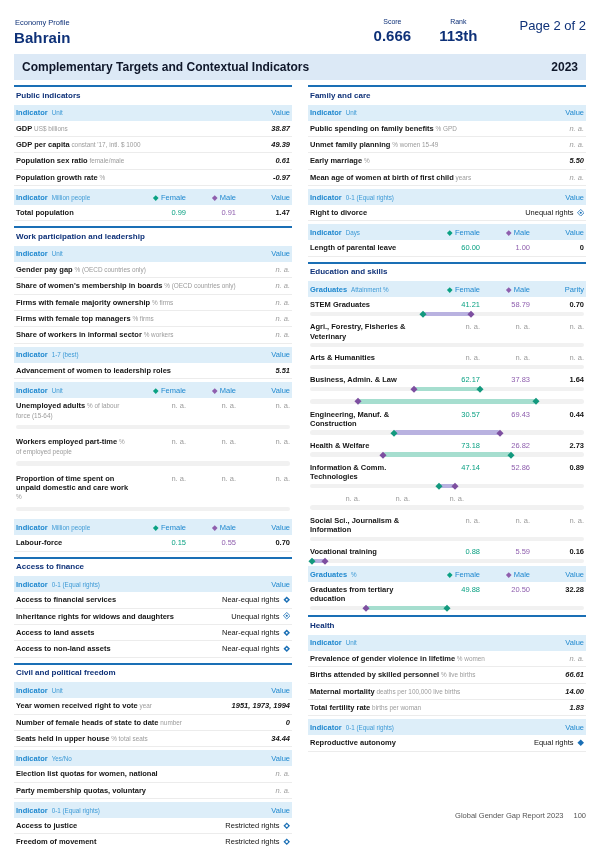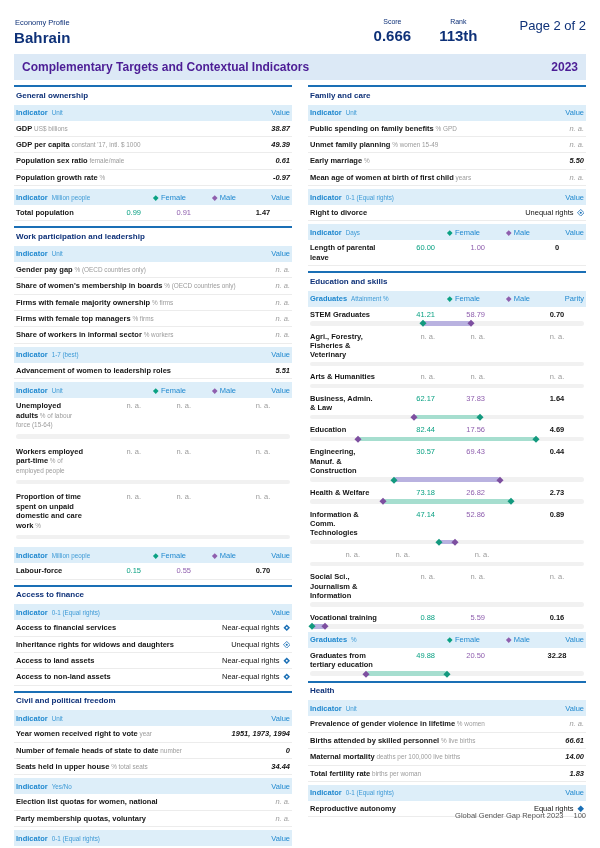--- a/index.html
+++ b/index.html
@@ -10,21 +10,21 @@
   .top{display:flex;justify-content:space-between;align-items:flex-start;padding:18px 14px 8px 14px;text-align:center;}
   .eyebrow{font-size:7.5px;color:#0e3178;margin-bottom:2px;}
   .country{font-size:15px;font-weight:bold;color:#0e3178;letter-spacing:.1px;}
   .top-right{display:flex;align-items:flex-start;gap:28px;}
   .stat .slabel{font-size:7px;color:#0e3178;margin-bottom:2px;}
   .stat .snum{font-size:15px;font-weight:bold;color:#0e3178;}
   .pageno{font-size:13px;color:#0e3178;margin-left:14px;}
 
   
   .banner{margin:0 14px;background:#dce9f6;display:flex;justify-content:space-between;align-items:center;padding:6px 8px;}
-  .banner .btitle,.banner .byear{font-size:12px;font-weight:bold;color:#4c1d95;}
+  .banner .btitle,.banner .byear{font-size:12px;font-weight:bold;color:#0f172a;}
 
   
   .cols{display:flex;gap:16px;margin:5px 14px 0 14px;align-items:flex-start;}
   .col{flex:1;min-width:0;}
 
   .sec{border-top:2px solid #1a6fb5;margin-bottom:5px;}
   .sec-title{font-size:8px;font-weight:bold;color:#0e3178;padding:3.5px 2px 2px 2px;}
 
   .hrow{background:#ddeef9;display:flex;align-items:baseline;padding:3.5px 2px;margin-top:3px;font-size:7.5px;color:#1f88cf;}
   .hleft{flex:1;min-width:0;white-space:nowrap;overflow:hidden;}
@@ -36,21 +36,21 @@
   .dot{display:inline-block;width:3.5px;height:3.5px;transform:rotate(45deg);margin-right:3px;position:relative;top:-0.5px;}
   .dot.female{background:#0aa183;} .dot.male{background:#8f5fae;}
 
   .row{display:flex;align-items:baseline;padding:3px 2px;font-size:7.5px;line-height:1.25;}
   .sep{border-bottom:1px solid #ececec;}
   .lab{flex:1;min-width:0;color:#151515;font-weight:bold;padding-right:6px;}
   .unit{font-weight:normal;color:#9b9b9b;font-size:6.4px;}
   .cv1{margin-left:auto;font-weight:bold;color:#141414;white-space:nowrap;font-style:italic;}
   .cf{width:50px;text-align:right;color:#0aa183;white-space:nowrap;}
   .cm{width:50px;text-align:right;color:#8f5fae;white-space:nowrap;}
-  .cv{width:54px;text-align:center;font-weight:bold;color:#141414;white-space:nowrap;padding-left:45px;}
+  .cv{width:54px;text-align:right;font-weight:bold;color:#141414;white-space:nowrap;}
   .na{color:#9b9b9b !important;font-weight:normal !important;}
 
   .rv{margin-left:auto;display:flex;align-items:center;gap:3px;color:#141414;white-space:nowrap;}
   .ricon{display:inline-flex;line-height:0;}
 
   .trackwrap{padding:0 2px 2px 2px;}
   .track{position:relative;height:4.5px;background:#f1f1f1;border-radius:2.5px;margin:2px 0 3px 0;}
   .bar{position:absolute;top:0;height:100%;border-radius:2.5px;}
   .bar.fh{background:#a6decf;} .bar.mh{background:#b9b2e0;}
   .mk{position:absolute;width:4.6px;height:4.6px;top:50%;transform:translate(-50%,-50%) rotate(45deg);}
@@ -85,21 +85,21 @@
   </div>
 
   <div class="banner">
     <span class="btitle">Complementary Targets and Contextual Indicators</span>
     <span class="byear">2023</span>
   </div>
 
   <div class="cols">
     <div class="col" id="colL">
         <div class="sec">
-          <div class="sec-title">General ownership</div>
+          <div class="sec-title">Public indicators</div>
           <div class="hrow">
             <div class="hleft"><span class="hlab">Indicator</span><span class="hunit">Unit</span></div>
             <div class="hc wv">Value</div>
           </div>
           <div class="row sep">
             <div class="lab">GDP<span class="unit"> US$ billions</span></div>
             <div class="cv1">38.87</div>
           </div>
           <div class="row sep">
             <div class="lab">GDP per capita<span class="unit"> constant '17, intl. $ 1000</span></div>
@@ -425,26 +425,20 @@
               <div class="cm">37.83</div>
               <div class="cv">1.64</div>
             </div>
             <div class="track">
               <span class="bar fh" style="left: 37.83%; width: 24.34%;"></span>
               <span class="mk f" style="left: 62.17%;"></span>
               <span class="mk m" style="left: 37.83%;"></span>
             </div>
           </div>
           <div class="crow">
-            <div class="vals">
-              <div class="lab">Education</div>
-              <div class="cf">82.44</div>
-              <div class="cm">17.56</div>
-              <div class="cv">4.69</div>
-            </div>
             <div class="track">
               <span class="bar fh" style="left: 17.56%; width: 64.88%;"></span>
               <span class="mk f" style="left: 82.44%;"></span>
               <span class="mk m" style="left: 17.56%;"></span>
             </div>
           </div>
           <div class="crow">
             <div class="vals">
               <div class="lab">Engineering, Manuf. &amp; Construction</div>
               <div class="cf">30.57</div>

